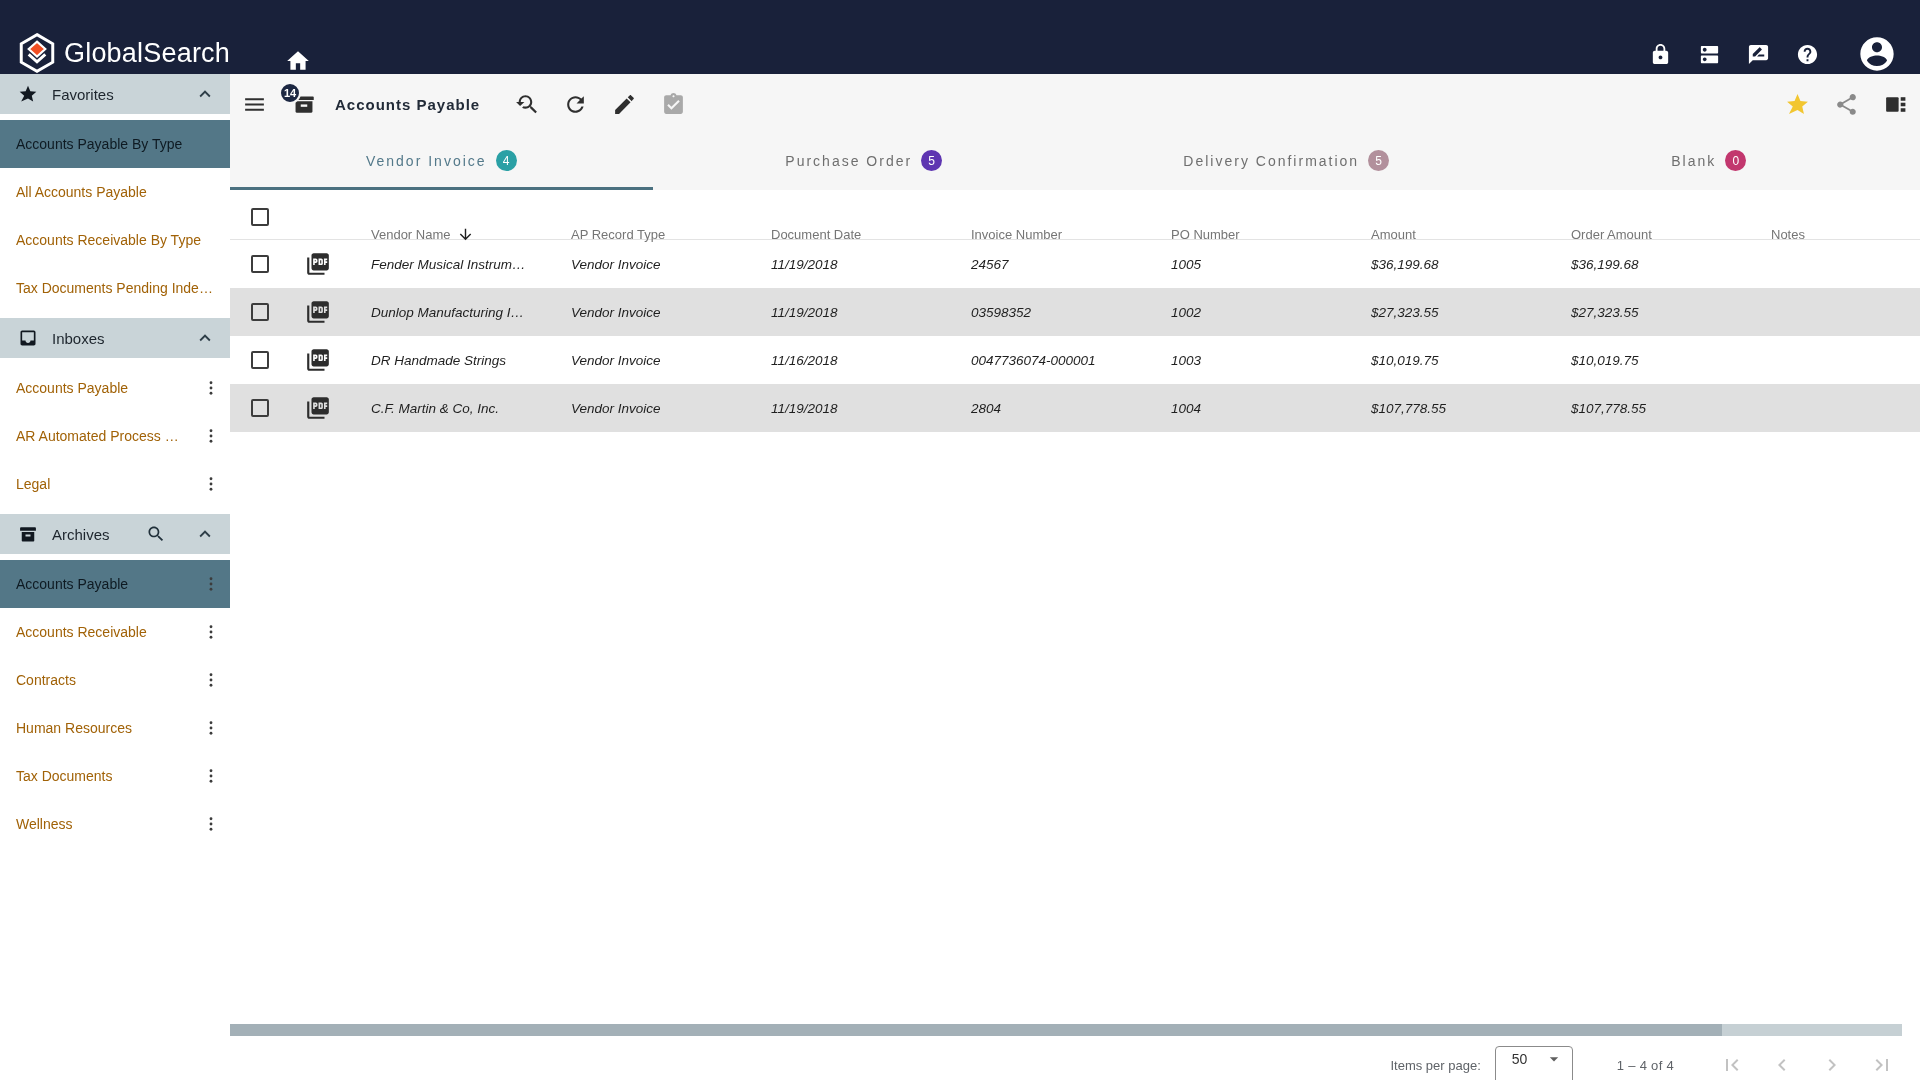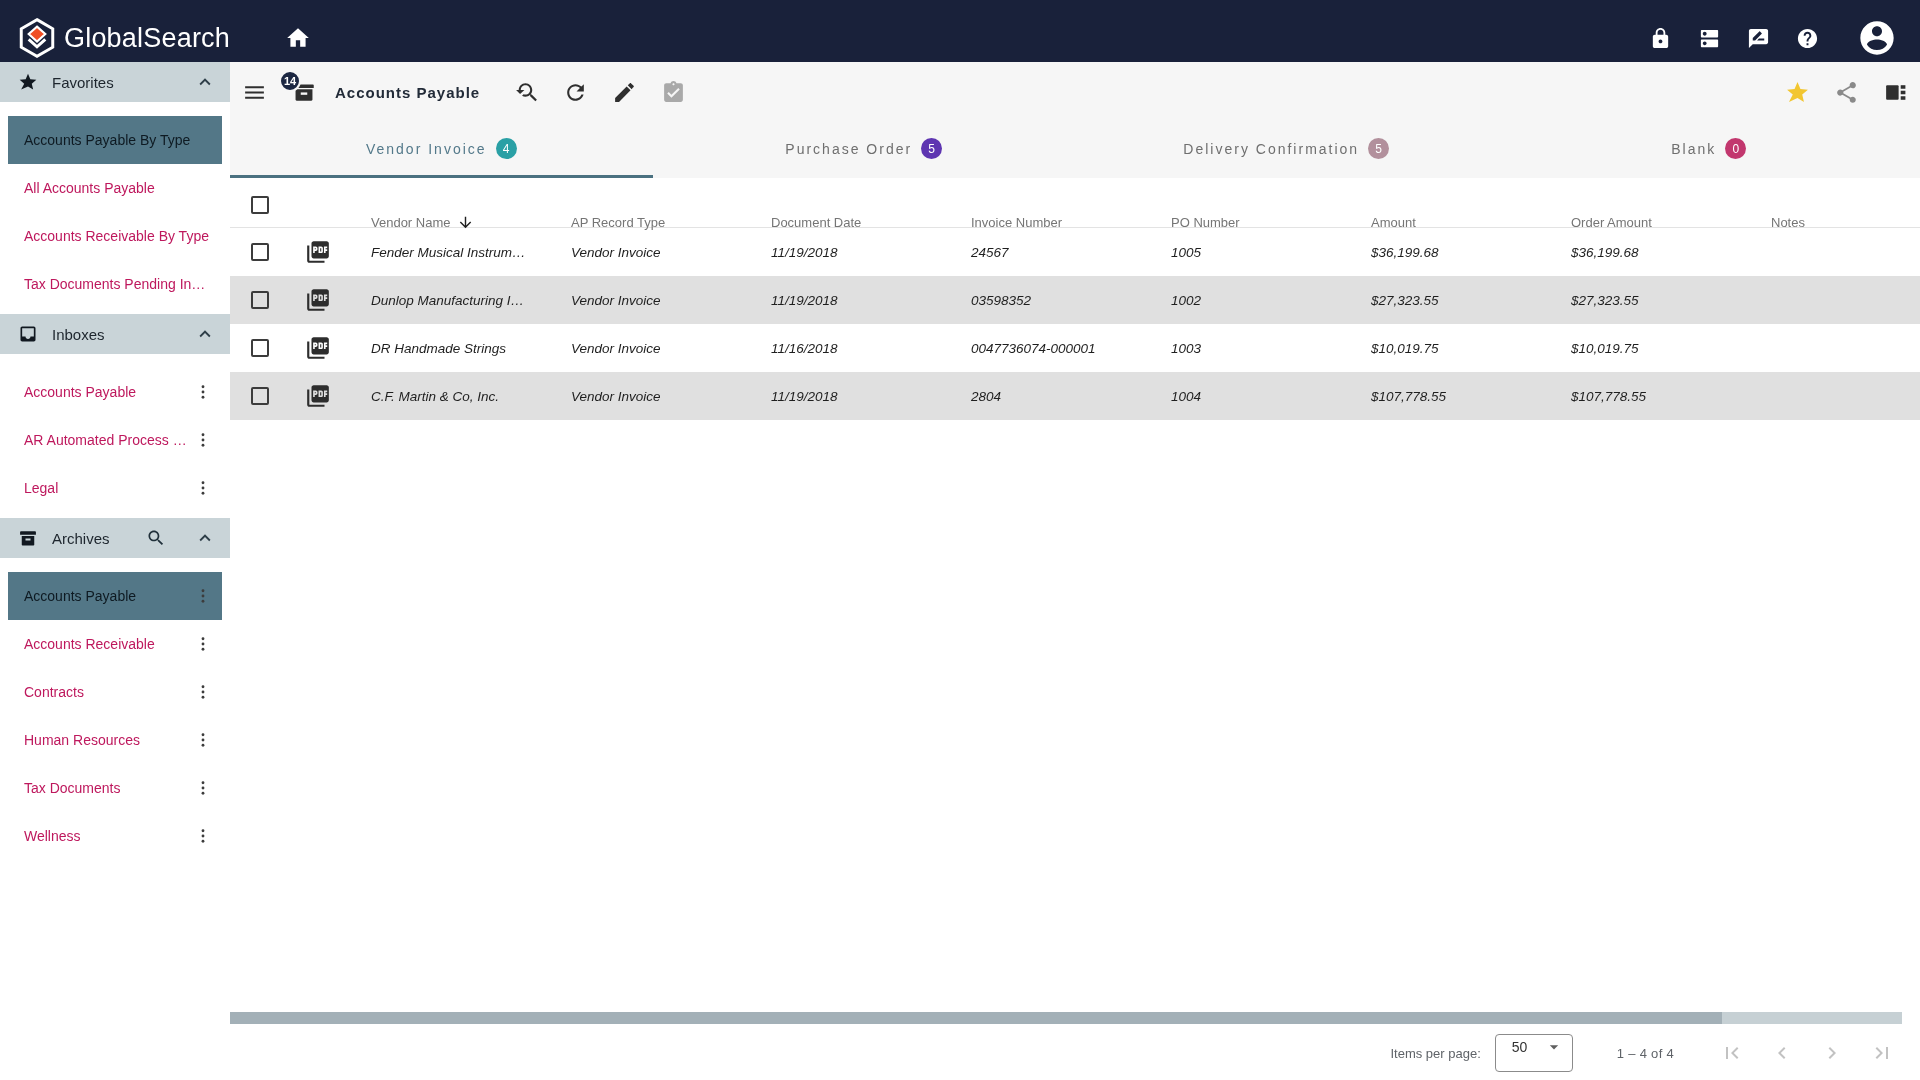--- a/index.html
+++ b/index.html
@@ -1,43 +1,43 @@
 <!DOCTYPE html>
 <html><head>
 <meta charset="utf-8">
 <style>
   * { margin:0; padding:0; box-sizing:border-box; }
   html,body { width:1920px; height:1080px; overflow:hidden;
     font-family:"Liberation Sans","DejaVu Sans",sans-serif; background:#fff; }
 
   
-  .topbar { height:62px; background:#19213a; display:flex; align-items:center; padding:14px 23px 0 16px; }
+  .topbar { height:74px; background:#19213a; display:flex; align-items:flex-end; padding:14px 23px 0 16px; }
   .logo { display:flex; align-items:center; gap:6px; }
   .logo svg { width:42px; height:42px; }
   .brand { color:#fff; font-size:27px; font-weight:500; letter-spacing:.2px; }
   .home-btn { margin-left:55px; color:#fff; display:flex; cursor:pointer; }
   .topbar-spacer { flex:1; }
   .top-icons { display:flex; align-items:center; gap:26px; }
   .top-icon { color:#fff; width:23px; height:23px; display:flex; cursor:pointer; }
   .avatar { width:40px; height:40px; color:#fff; margin-left:12px; cursor:pointer; }
 
   
   .main { display:flex; height:1018px; }
   .sidebar { width:230px; background:#fff; flex-shrink:0; }
   .content { flex:1; display:flex; flex-direction:column; background:#fff; }
 
   
   .sec-head { height:40px; background:#c9d4d8; display:flex; align-items:center; padding:0 14px 0 18px; gap:14px; }
   .sec-head .sicon { width:20px; height:20px; color:#111820; display:flex; }
   .sec-title { font-size:15px; font-weight:500; color:#1d252d; flex:1; }
   .sec-search { width:20px; height:20px; color:#20303a; display:flex; cursor:pointer; margin-right:14px; }
   .chev { width:22px; height:22px; color:#2e3e48; display:flex; cursor:pointer; }
-  .sec-list { padding:6px 8px;margin-top:8px; }
+  .sec-list { padding:6px 0; }
   .side-item { height:48px; display:flex; align-items:center; padding:0 10px 0 16px; font-size:14px;
-    color:#be185d; cursor:pointer; }
+    color:#a16207; cursor:pointer; }
   .side-item .lbl { flex:1; white-space:nowrap; overflow:hidden; text-overflow:ellipsis; }
   .side-item.selected { background:#537787; color:#0e1a22; }
   .kebab { width:18px; height:22px; color:#3c3c3c; display:flex; cursor:pointer; flex-shrink:0; }
 
   
   .toolbar { height:60px; background:#f6f6f6; display:flex; align-items:center; padding:0 12px; }
   .tb-icon { width:25px; height:25px; color:#2f2f2f; display:flex; cursor:pointer; }
   .badge-doc { position:relative; margin-left:24px; width:26px; height:26px; color:#2f2f2f; }
   .badge-doc .cnt { position:absolute; top:-9px; left:-12px; width:22px; height:22px; border-radius:50%;
     background:#1c2742; color:#fff; font-size:11px; font-weight:600; display:flex; align-items:center;

